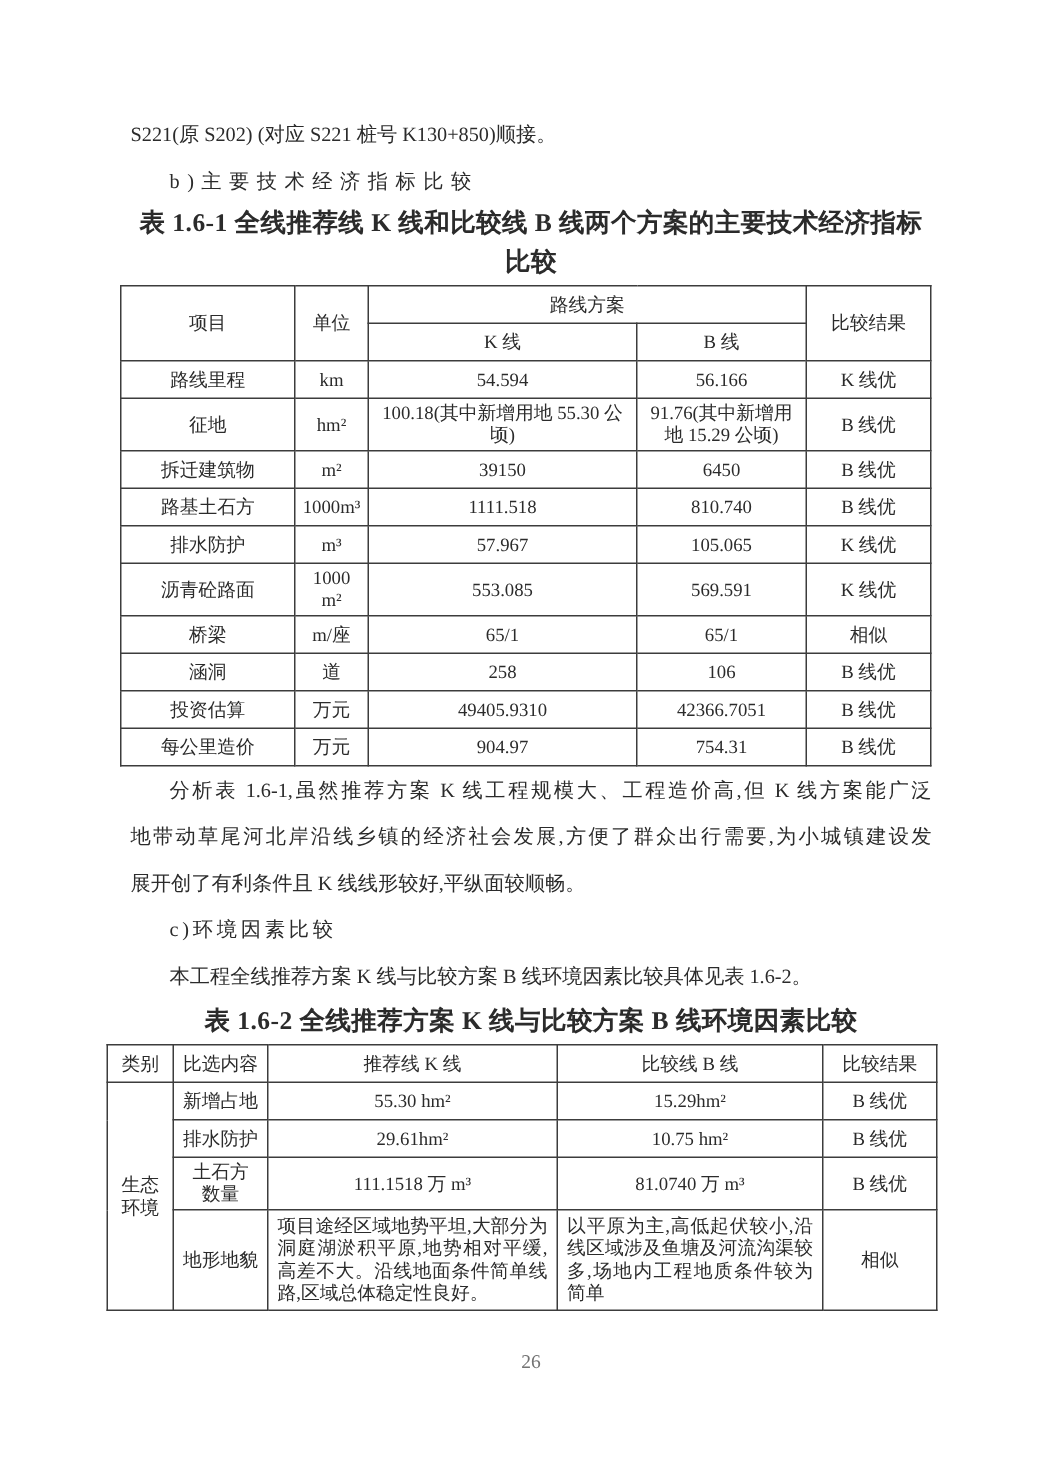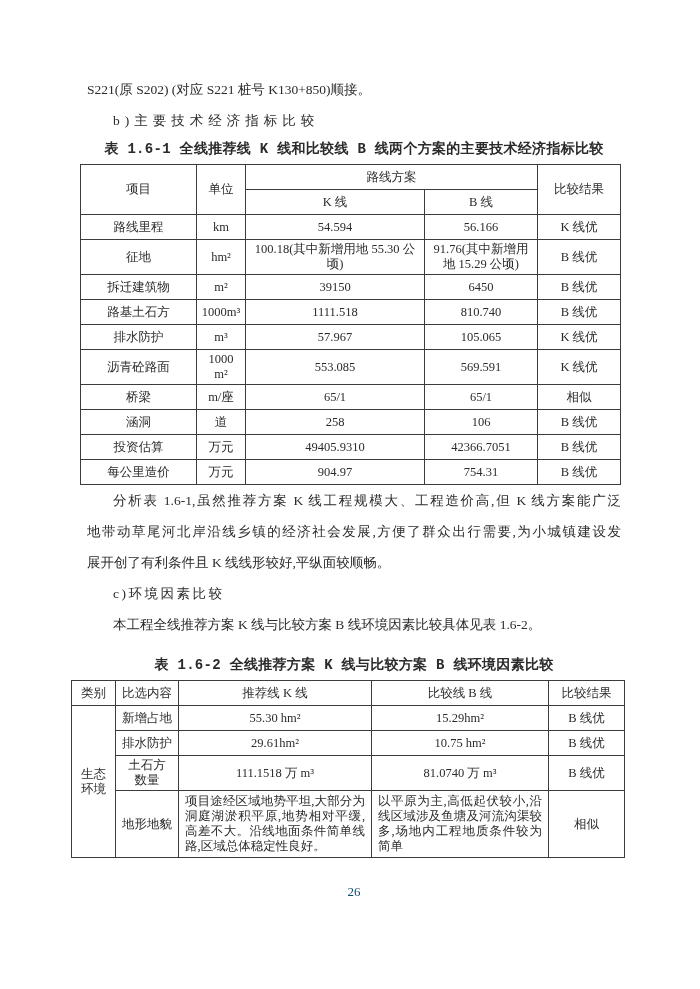--- a/index.html
+++ b/index.html
@@ -15,44 +15,44 @@
     color:#2b2b2b;
     overflow:hidden;
   }
   p.bline{margin:0;}
   .heading-b{letter-spacing:5px;text-indent:26px;}
   .heading-c{letter-spacing:2.5px;text-indent:26px;}
   .indent{text-indent:26px;}
   .just{text-align:justify;text-align-last:justify;}
   .tbl-title{
     font-weight:bold;text-align:center;
-    font-size:14px;line-height:26px;
-    letter-spacing:0.3px;margin:0;font-family:Liberation Mono, monospace;
+    font-size:17px;line-height:26px;
+    letter-spacing:0.3px;margin:0;
   }
   table{
     border-collapse:collapse;table-layout:fixed;
     text-align:center;font-size:12.5px;color:#2b2b2b;
   }
   td{
     border:1px solid #3c3c3c;
     padding:2px 3px;
     line-height:15px;
     height:20px;
     vertical-align:middle;
     white-space:pre-line;
     word-break:break-word;
   }
   .t1{width:540px;margin:2px 0 0 -7px;}
   .t2{width:553px;margin:2px 0 0 -16px;}
   .t2 td.desc{text-align:justify;padding:3px 6px;white-space:normal;}
   .sec-gap{margin-top:17px;}
-  .title-gap{margin-top:12px;}
+  .title-gap{margin-top:2px;}
   .page-number{
     text-align:center;font-size:13px;line-height:16px;
-    margin-top:26px;color:#0c4a6e;
+    margin-top:26px;color:#737373;
   }
 </style>
 </head>
 <body>
 
 <div class="page">
 
   <p class="bline">S221(原 S202) (对应 S221 桩号 K130+850)顺接。</p>
   <p class="bline heading-b">b)主要技术经济指标比较</p>
 

